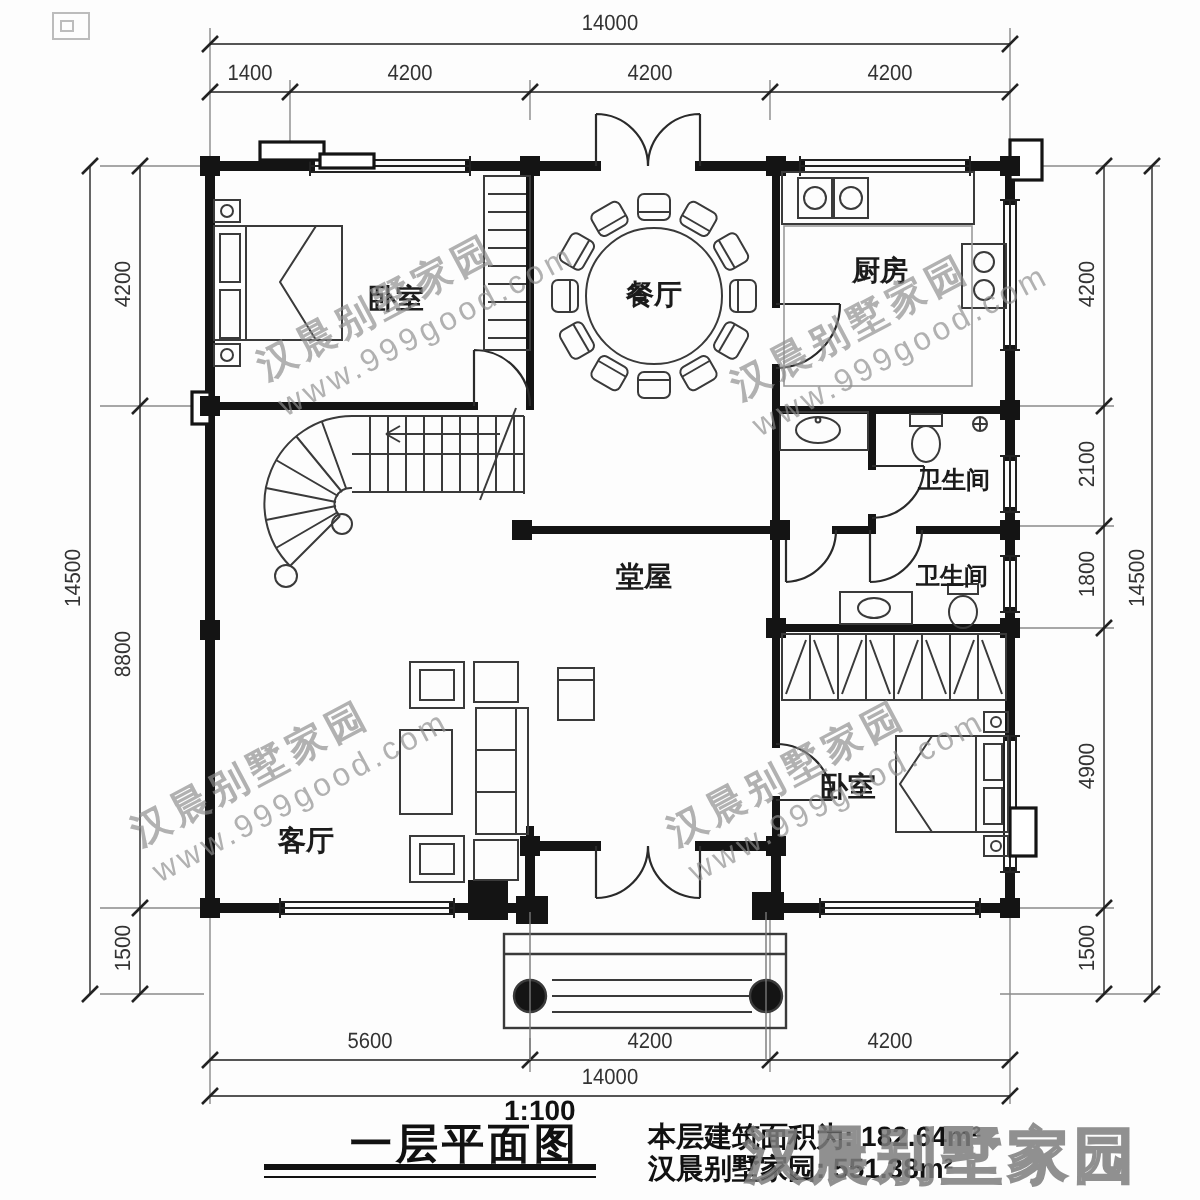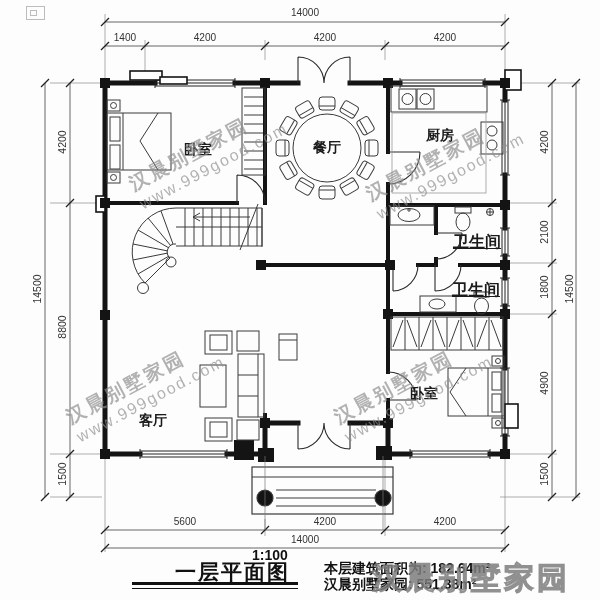--- a/index.html
+++ b/index.html
@@ -10,21 +10,21 @@
   .dim {
     position:absolute; width:60px; text-align:center;
     font-size:11px; color:#333; letter-spacing:0;
     transform:scaleX(.92); white-space:nowrap;
   }
   .dimv { transform:rotate(-90deg) scaleX(.95); }
   .rlabel {
     position:absolute; width:84px; text-align:center;
     font-size:14px; font-weight:bold; color:#1b1b1b; white-space:nowrap;
   }
-  .rlabel.small { font-size:16px;text-decoration:underline; }
+  .rlabel.small { font-size:12px; }
   .wm {
     position:absolute; transform:rotate(-28deg); transform-origin:0 0;
     color:#8e8e8e; opacity:.68; white-space:nowrap; line-height:1.25;
     pointer-events:none;
   }
   .wm .l1 { font-size:19px; letter-spacing:3px; font-weight:bold; }
   .wm .l2 { font-size:16px; letter-spacing:2px; }
   .wm-outline {
     position:absolute; left:372px; top:558px; white-space:nowrap;
     font-size:30px; font-weight:bold; letter-spacing:3px;
@@ -281,20 +281,21 @@
   <div class="dim dimv" style="left:514px;top:281px;">1800</div>
   <div class="dim dimv" style="left:514px;top:377px;">4900</div>
   <div class="dim dimv" style="left:514px;top:468px;">1500</div>
   <div class="dim dimv" style="left:539px;top:283px;">14500</div>
 
   <div class="rlabel" style="left:156px;top:141px;">卧室</div>
   <div class="rlabel" style="left:398px;top:127px;">厨房</div>
   <div class="rlabel" style="left:285px;top:139px;">餐厅</div>
   <div class="rlabel small" style="left:435px;top:232px;">卫生间</div>
   <div class="rlabel small" style="left:434px;top:280px;">卫生间</div>
+  <div class="rlabel" style="left:280px;top:280px;">堂屋</div>
   <div class="rlabel" style="left:111px;top:372px;margin-top:40px;">客厅</div>
   <div class="rlabel" style="left:382px;top:385px;">卧室</div>
 
   <div class="wm" style="left:125px;top:175px;">
     <div class="l1">汉晨别墅家园</div>
     <div class="l2">www.999good.com</div>
   </div>
   <div class="wm" style="left:362px;top:185px;">
     <div class="l1">汉晨别墅家园</div>
     <div class="l2">www.999good.com</div>

